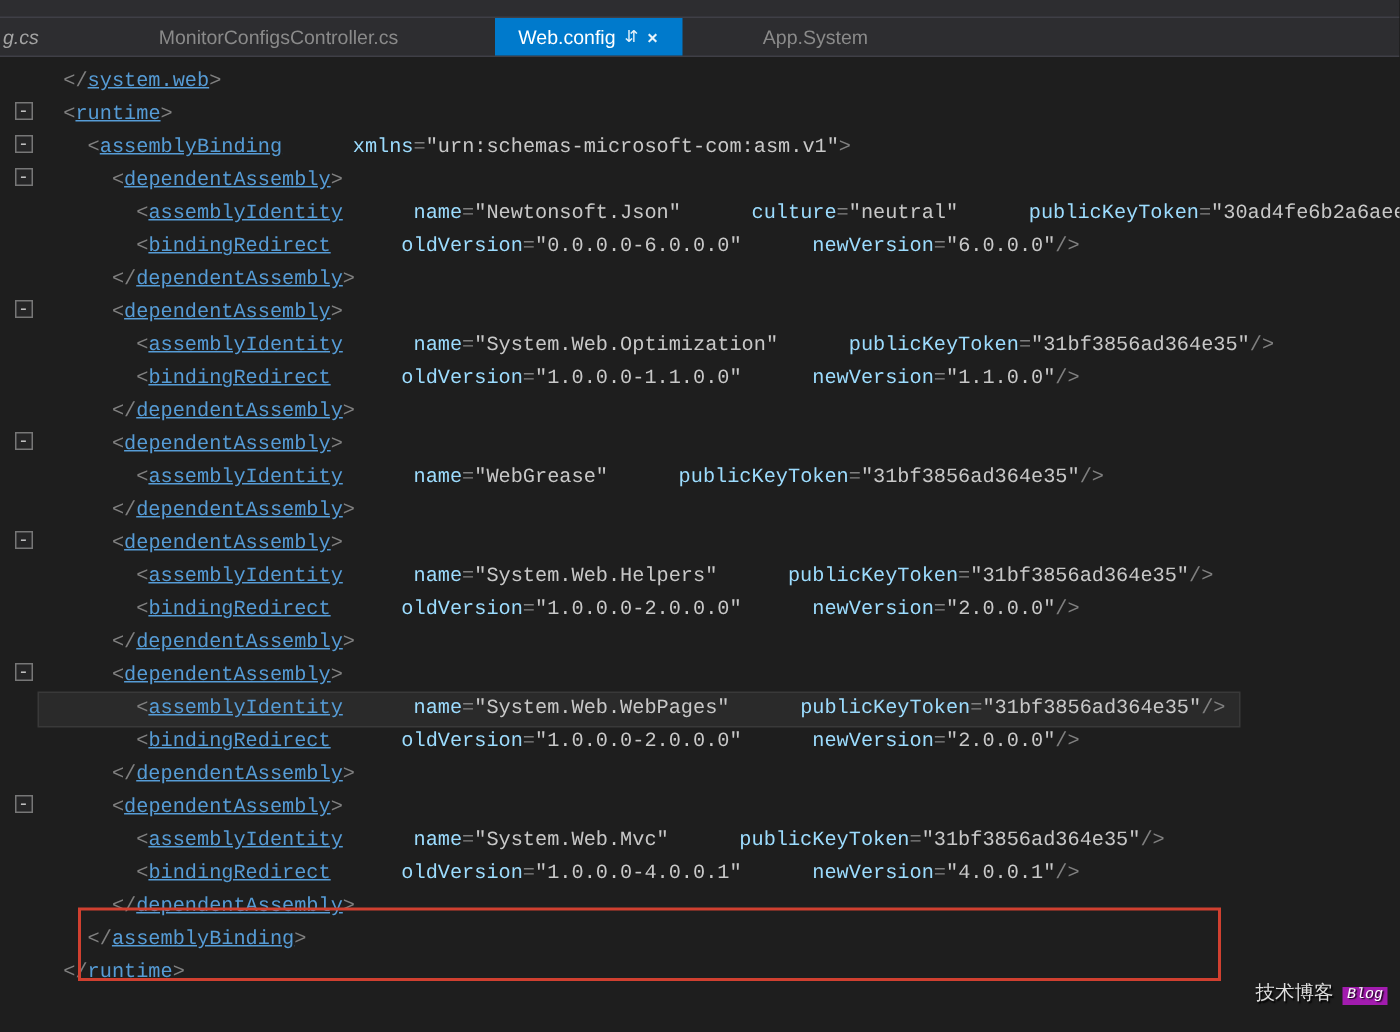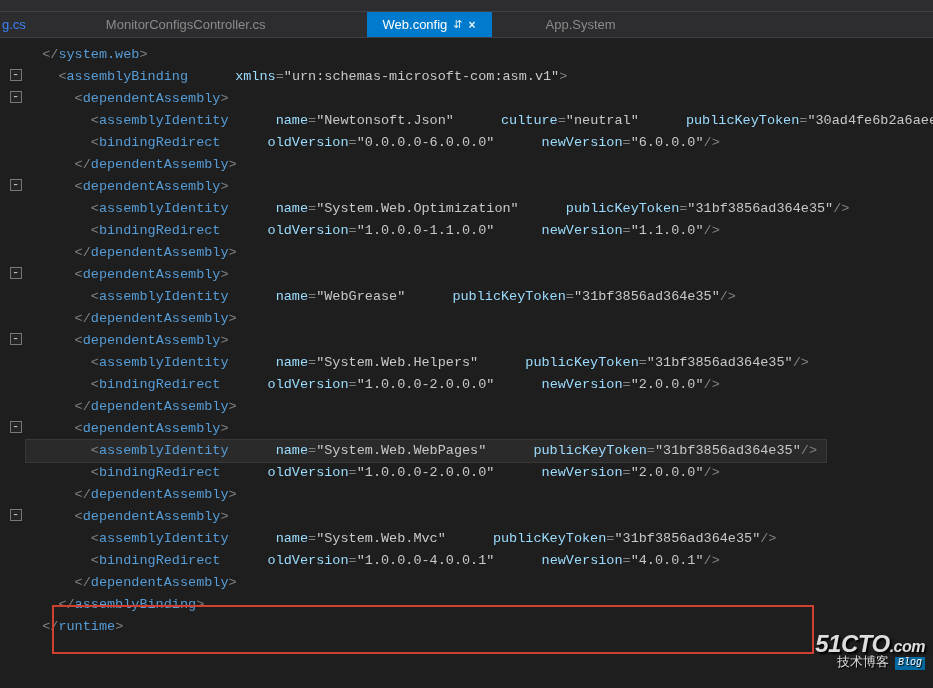--- a/index.html
+++ b/index.html
@@ -30,25 +30,25 @@
     color: #8a8a8a;
     display: flex;
     align-items: center;
     gap: 6px;
     cursor: pointer;
     font-family: "Segoe UI", Tahoma, sans-serif;
   }
   .tab.active {
     background: #007acc;
     color: #ffffff;
-    margin-left: 37px;
   }
   .tab.partial {
-    color: #3b82f6;
+    color: #a3a3a3;
     padding-left: 2px;
+    font-style: italic;
   }
   .tab .pin { font-size: 11px; opacity: 0.9; }
   .tab .close { font-size: 12px; font-weight: bold; opacity: 0.9; }
   .spacer-tab { width: 48px; }
   .editor {
     padding: 6px 0 6px 10px;
     line-height: 22px;
     position: relative;
   }
   .line { white-space: pre; }
@@ -64,21 +64,21 @@
   }
   .gutter-box::after {
     content: "-";
     position: absolute;
     top: -6px; left: 1px;
     color: #ccc;
     font-size: 12px;
   }
   .gutter-spacer { display: inline-block; width: 16px; }
   .punc { color: #808080; }
-  .tagname { color: #569cd6; }
+  .tagname { color: #569cd6; text-decoration: underline; }
   .attr { color: #9cdcfe; margin-left: 39px; }
   .val { color: #c8c8c8; }
   .line-highlight {
     background: #2a2a2a;
     display: inline-block;
     min-width: 800px;
     outline: 1px solid #393939;
   }
   .red-box {
     position: absolute;
@@ -103,21 +103,21 @@
     font-weight: 900;
     font-style: italic;
     color: #ddd;
     text-shadow: 2px 2px 2px #000;
     letter-spacing: -0.5px;
   }
   .watermark .l1 .com { font-size: 16px; }
   .watermark .l2 { color: #ddd; font-size: 13px; text-shadow: 1px 1px 1px #000; }
   .watermark .l2 .blog {
     display: inline-block;
-    background: #0369a1;
+    background: #a21caf;
     color: #fff;
     font-size: 10px;
     padding: 1px 3px;
     margin-left: 6px;
     vertical-align: 1px;
     font-style: italic;
   }
 </style>
 </head>
 <body>
@@ -137,20 +137,21 @@
     <span class="close">×</span>
   </div>
   <div class="spacer-tab" style="width:38px"></div>
   <div class="tab">
     <span>App.System</span>
   </div>
 </div>
 
 <div class="editor" id="editor">
     <div class="line"><span class="gutter-spacer"></span>  <span class="punc">&lt;/</span><span class="tagname">system.web</span><span class="punc">&gt;</span></div>
+    <div class="line"><span class="gutter-box"></span>  <span class="punc">&lt;</span><span class="tagname">runtime</span><span class="punc">&gt;</span></div>
     <div class="line"><span class="gutter-box"></span>    <span class="punc">&lt;</span><span class="tagname">assemblyBinding</span> <span class="attr">xmlns</span><span class="punc">=</span><span class="val">"urn:schemas-microsoft-com:asm.v1"</span><span class="punc">&gt;</span></div>
     <div class="line"><span class="gutter-box"></span>      <span class="punc">&lt;</span><span class="tagname">dependentAssembly</span><span class="punc">&gt;</span></div>
     <div class="line"><span class="gutter-spacer"></span>        <span class="punc">&lt;</span><span class="tagname">assemblyIdentity</span> <span class="attr">name</span><span class="punc">=</span><span class="val">"Newtonsoft.Json"</span> <span class="attr">culture</span><span class="punc">=</span><span class="val">"neutral"</span> <span class="attr">publicKeyToken</span><span class="punc">=</span><span class="val">"30ad4fe6b2a6aeed"</span><span class="punc">/&gt;</span></div>
     <div class="line"><span class="gutter-spacer"></span>        <span class="punc">&lt;</span><span class="tagname">bindingRedirect</span> <span class="attr">oldVersion</span><span class="punc">=</span><span class="val">"0.0.0.0-6.0.0.0"</span> <span class="attr">newVersion</span><span class="punc">=</span><span class="val">"6.0.0.0"</span><span class="punc">/&gt;</span></div>
     <div class="line"><span class="gutter-spacer"></span>      <span class="punc">&lt;/</span><span class="tagname">dependentAssembly</span><span class="punc">&gt;</span></div>
     <div class="line"><span class="gutter-box"></span>      <span class="punc">&lt;</span><span class="tagname">dependentAssembly</span><span class="punc">&gt;</span></div>
     <div class="line"><span class="gutter-spacer"></span>        <span class="punc">&lt;</span><span class="tagname">assemblyIdentity</span> <span class="attr">name</span><span class="punc">=</span><span class="val">"System.Web.Optimization"</span> <span class="attr">publicKeyToken</span><span class="punc">=</span><span class="val">"31bf3856ad364e35"</span><span class="punc">/&gt;</span></div>
     <div class="line"><span class="gutter-spacer"></span>        <span class="punc">&lt;</span><span class="tagname">bindingRedirect</span> <span class="attr">oldVersion</span><span class="punc">=</span><span class="val">"1.0.0.0-1.1.0.0"</span> <span class="attr">newVersion</span><span class="punc">=</span><span class="val">"1.1.0.0"</span><span class="punc">/&gt;</span></div>
     <div class="line"><span class="gutter-spacer"></span>      <span class="punc">&lt;/</span><span class="tagname">dependentAssembly</span><span class="punc">&gt;</span></div>
     <div class="line"><span class="gutter-box"></span>      <span class="punc">&lt;</span><span class="tagname">dependentAssembly</span><span class="punc">&gt;</span></div>
@@ -167,15 +168,14 @@
     <div class="line"><span class="gutter-box"></span>      <span class="punc">&lt;</span><span class="tagname">dependentAssembly</span><span class="punc">&gt;</span></div>
     <div class="line"><span class="gutter-spacer"></span>        <span class="punc">&lt;</span><span class="tagname">assemblyIdentity</span> <span class="attr">name</span><span class="punc">=</span><span class="val">"System.Web.Mvc"</span> <span class="attr">publicKeyToken</span><span class="punc">=</span><span class="val">"31bf3856ad364e35"</span><span class="punc">/&gt;</span></div>
     <div class="line"><span class="gutter-spacer"></span>        <span class="punc">&lt;</span><span class="tagname">bindingRedirect</span> <span class="attr">oldVersion</span><span class="punc">=</span><span class="val">"1.0.0.0-4.0.0.1"</span> <span class="attr">newVersion</span><span class="punc">=</span><span class="val">"4.0.0.1"</span><span class="punc">/&gt;</span></div>
     <div class="line"><span class="gutter-spacer"></span>      <span class="punc">&lt;/</span><span class="tagname">dependentAssembly</span><span class="punc">&gt;</span></div>
     <div class="line"><span class="gutter-spacer"></span>    <span class="punc">&lt;/</span><span class="tagname">assemblyBinding</span><span class="punc">&gt;</span></div>
     <div class="line"><span class="gutter-spacer"></span>  <span class="punc">&lt;/</span><span class="tagname">runtime</span><span class="punc">&gt;</span></div>
     <div class="red-box"></div>
   </div>
 
 <div class="watermark">
-  <div class="l1"><span>51CTO</span><span class="com">.com</span></div>
   <div class="l2"><span>技术博客</span><span class="blog">Blog</span></div>
 </div>
 
 </body></html>

